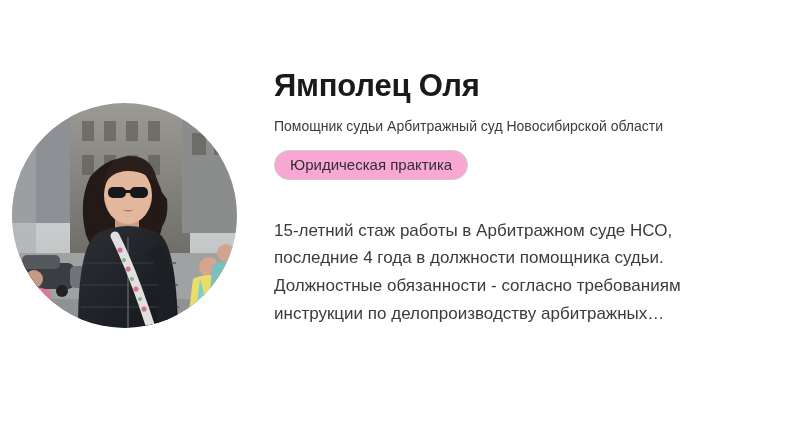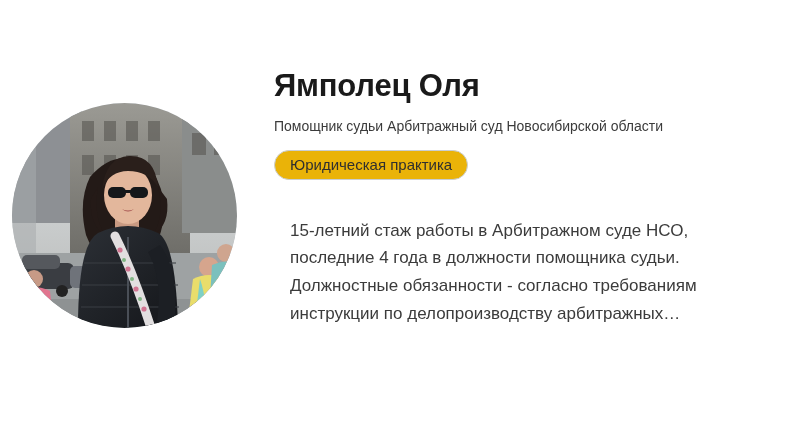--- a/index.html
+++ b/index.html
@@ -63,25 +63,25 @@
     margin: 0 0 14px 0;
     max-width: 430px;
   }
   .tag {
     display: inline-block;
     border: 1px solid #c9ced3;
     border-radius: 16px;
     padding: 6px 15px 7px 15px;
     font-size: 15px;
     color: #2f2f2f;
-    background: #eab308;
+    background: #f9a8d4;
     line-height: 1;
   }
   .about {
-    margin: 37px 0 0 16px;
+    margin: 37px 0 0 0;
     font-size: 17px;
     color: #3b3b3b;
     line-height: 1.62;
     max-width: 512px;
   }
 </style>
 </head>
 <body>
 
 <div class="profile-card">

